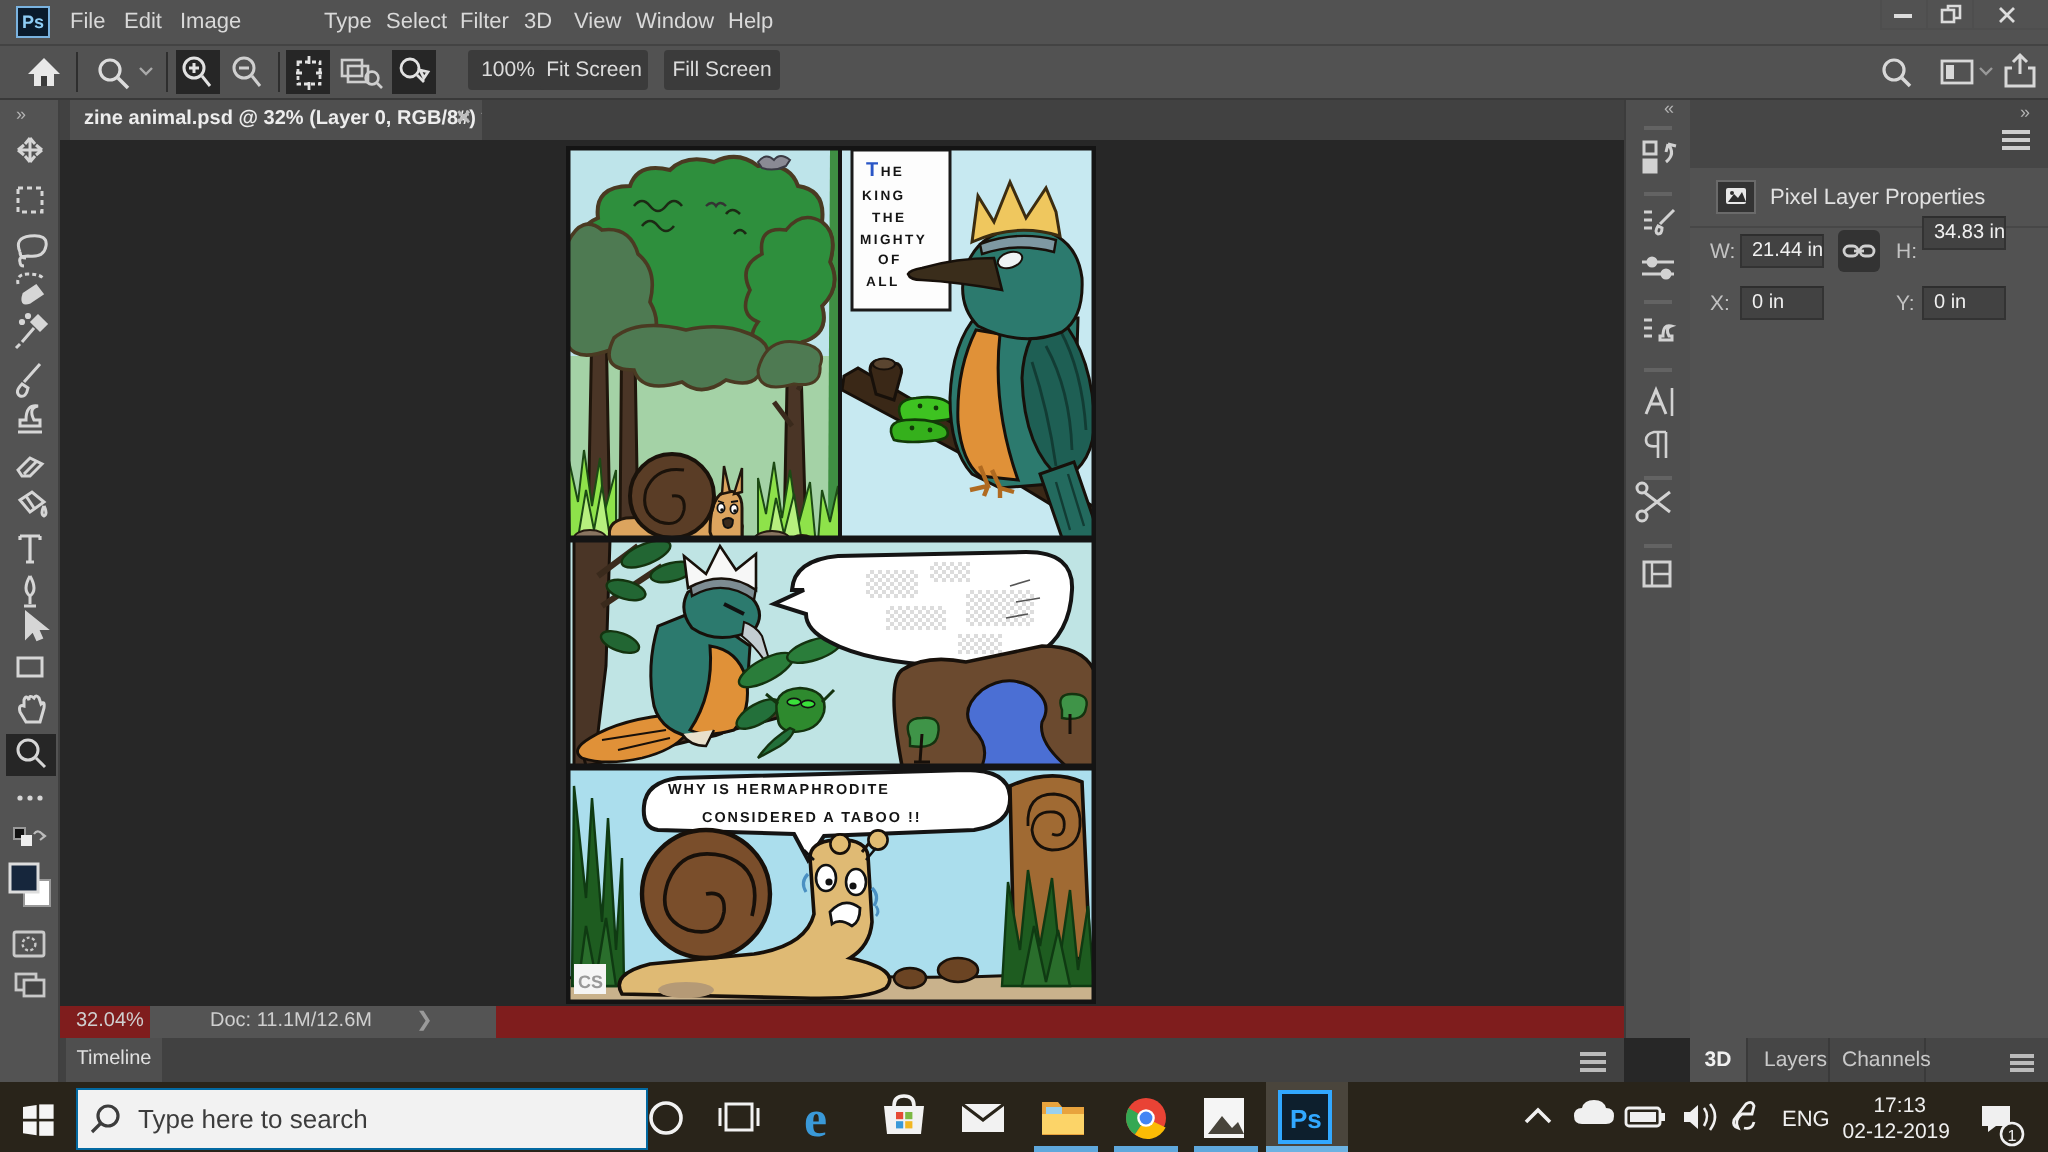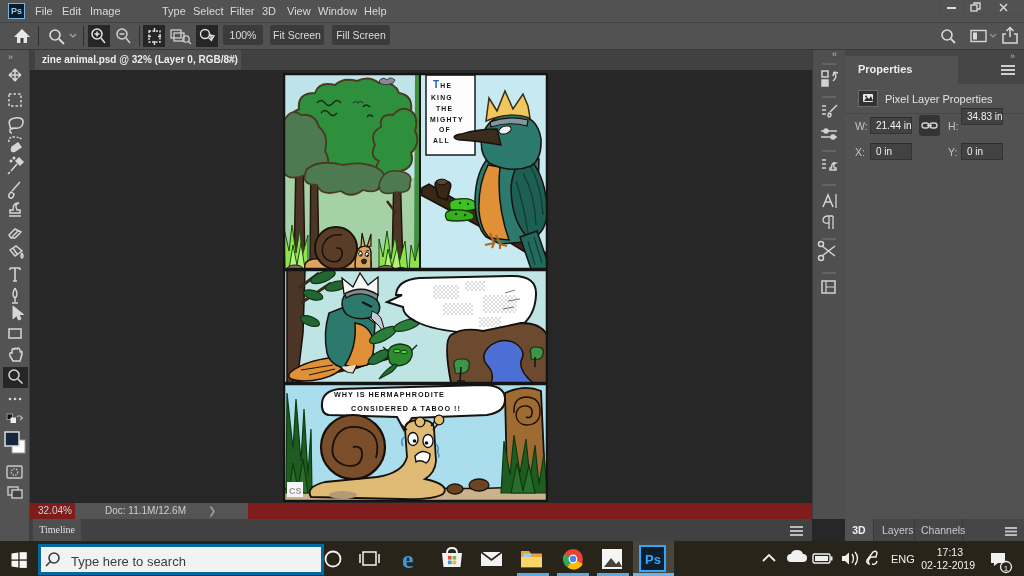--- a/index.html
+++ b/index.html
@@ -27,39 +27,39 @@
 
   
   #tabbar { left:30px; top:50px; width:782px; height:20px; background:#414141; }
   #doctab { left:5px; top:0; width:206px; white-space:nowrap; overflow:hidden; height:20px; background:#4f4f4f;
     color:#ededed; font-size:10px; font-weight:bold; line-height:20px; padding-left:7px; }
   #canvas { left:30px; top:70px; width:782px; height:433px; background:#272727; }
   #statusbar { left:30px; top:503px; width:782px; height:16px; background:#7f1d1d;
     color:#cfcfcf; font-size:10px; line-height:16px; }
   #timeline { left:30px; top:519px; width:782px; height:22px; background:#414141; }
   #tltab { left:3px; top:0; width:48px; height:22px; background:#4f4f4f; color:#e0e0e0;
-    font-size:10px; line-height:22px; text-align:center;font-family:Liberation Serif, serif; }
+    font-size:10px; line-height:22px; text-align:center; }
 
   
   #dock { left:812px; top:50px; width:33px; height:469px; background:#4f4f4f;
     border-left:1px solid #3c3c3c; }
   #props { left:845px; top:50px; width:179px; height:469px; background:#464646; }
   #propstab { left:0px; top:6px; width:113px; height:28px; background:#525252;
     color:#ececec; font-size:11px; font-weight:bold; line-height:27px; padding-left:13px; }
   #propsbody { left:0; top:34px; width:179px; height:435px; background:#525252; }
   .field { position:absolute; height:17px; background:#424242; border:1px solid #333333;
     border-top-color:#2e2e2e; color:#f0f0f0; font-size:10px; line-height:15px; padding-left:5px; white-space:nowrap; }
   .flabel { position:absolute; color:#c3c3c3; font-size:10.5px; }
   #bottabs { left:845px; top:519px; width:179px; height:22px; background:#464646;
     color:#c9c9c9; font-size:10.5px; line-height:22px; }
 
   
   #taskbar { left:0; top:541px; width:1024px; height:35px; background:#29241a; }
   #searchbox { left:38px; top:544px; width:286px; height:31px; background:#f2f2f2;
-    border:3px solid #0369a1; color:#3c3c3c; font-size:13px; line-height:29px; }
+    border:1px solid #0369a1; color:#3c3c3c; font-size:13px; line-height:29px; }
 </style>
 </head>
 <body>
 <div id="app">
 
   <div id="menubar" class="abs"></div>
   <div id="pslogo" class="abs">Ps</div>
   <div class="menu" style="left:35px;">File</div>
   <div class="menu" style="left:62px;">Edit</div>
   <div class="menu" style="left:90px;">Image</div>
@@ -115,21 +115,21 @@
       <circle cx="186" cy="17" r="3.2"></circle>
       <path d="M188.5 19.5 L191 22"></path>
     </g>
 
     <rect x="196" y="3" width="22" height="22" fill="#262626"></rect>
     <g stroke="#e2e2e2" stroke-width="1.4" fill="none">
       <circle cx="205" cy="12" r="4.5"></circle>
       <path d="M208.5 15.5 L212 19 M210 13 l4 1 l-2 3 Z"></path>
     </g>
   </svg>
-  <div class="obtn" style="left:223px;width:40px;">100%</div>
+  <div class="obtn" style="left:234px;width:40px;">100%</div>
   <div class="obtn" style="left:270px;width:54px;">Fit Screen</div>
   <div class="obtn" style="left:332px;width:58px;">Fill Screen</div>
   <svg class="abs" style="left:860px;top:22px;" width="164" height="28" viewBox="0 0 164 28">
     <circle cx="87" cy="13" r="5" stroke="#d8d8d8" stroke-width="1.6" fill="none"></circle>
     <path d="M91 17 L95 21" stroke="#d8d8d8" stroke-width="1.8"></path>
     <g stroke="#d8d8d8" stroke-width="1.4" fill="none">
       <rect x="111" y="8.5" width="15" height="11"></rect>
       <rect x="113" y="10.5" width="4" height="7" fill="#d8d8d8" stroke="none"></rect>
     </g>
     <path d="M130 12 l3 3 l3 -3" stroke="#999" stroke-width="1.2" fill="none"></path>
@@ -250,21 +250,20 @@
       <path d="M10 196 l13 10 M10 206 l13 -10"></path>
       <circle cx="9" cy="208" r="2.5"></circle>
       <circle cx="9" cy="194" r="2.5"></circle>
 
       <rect x="10" y="231" width="13" height="12"></rect>
       <path d="M14 231 l0 12 M14 237 l9 0" stroke-width="1.2"></path>
     </g>
   </svg>
   <div id="props" class="abs">
     <div class="abs" style="right:4px;top:1px;width:10px;height:8px;color:#b5b5b5;font-size:9px;">»</div>
-    <div id="propstab" class="abs">Properties</div>
     <div class="abs" style="left:156px;top:15px;width:14px;height:2px;background:#cfcfcf;box-shadow:0 4px 0 #cfcfcf, 0 8px 0 #cfcfcf;"></div>
     <div id="propsbody" class="abs">
       <div class="abs" style="left:13px;top:6px;width:20px;height:17px;background:#333333;border:1px solid #6a6a6a;">
         <svg width="18" height="15">
             <rect x="4" y="3" width="10" height="8" fill="#e8e8e8" rx="1"></rect>
             <path d="M5 10 l3 -4 l2 2 l2 -3 l2 5 Z" fill="#2d2d2d"></path>
             <circle cx="7" cy="5.5" r="1" fill="#2d2d2d"></circle>
           </svg>
       </div>
       <div class="abs" style="left:40px;top:9px;color:#e2e2e2;font-size:11px;">Pixel Layer Properties</div>

